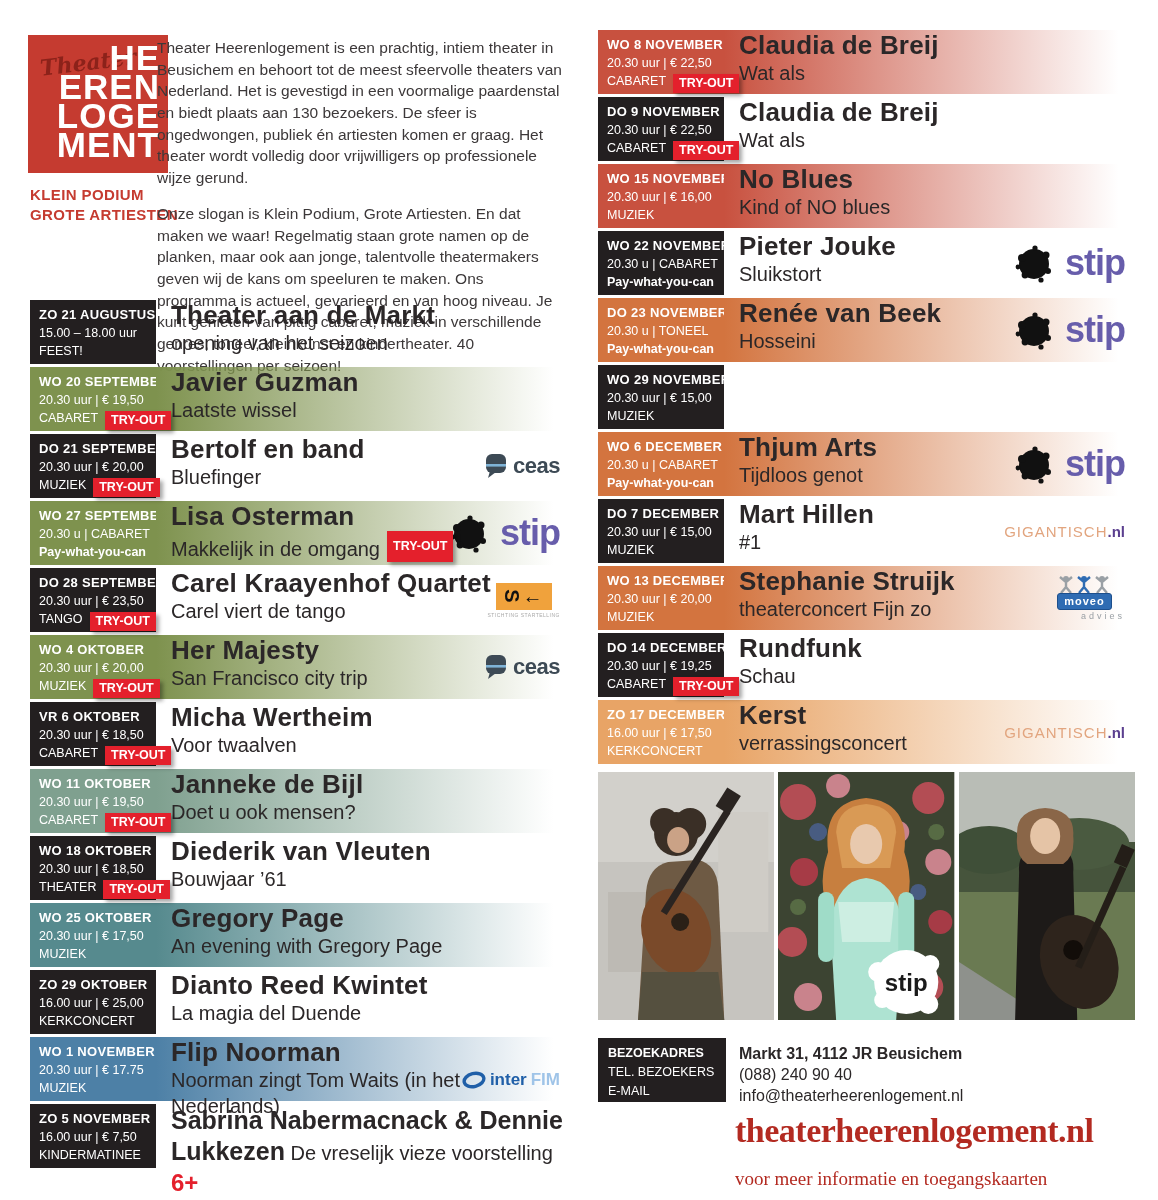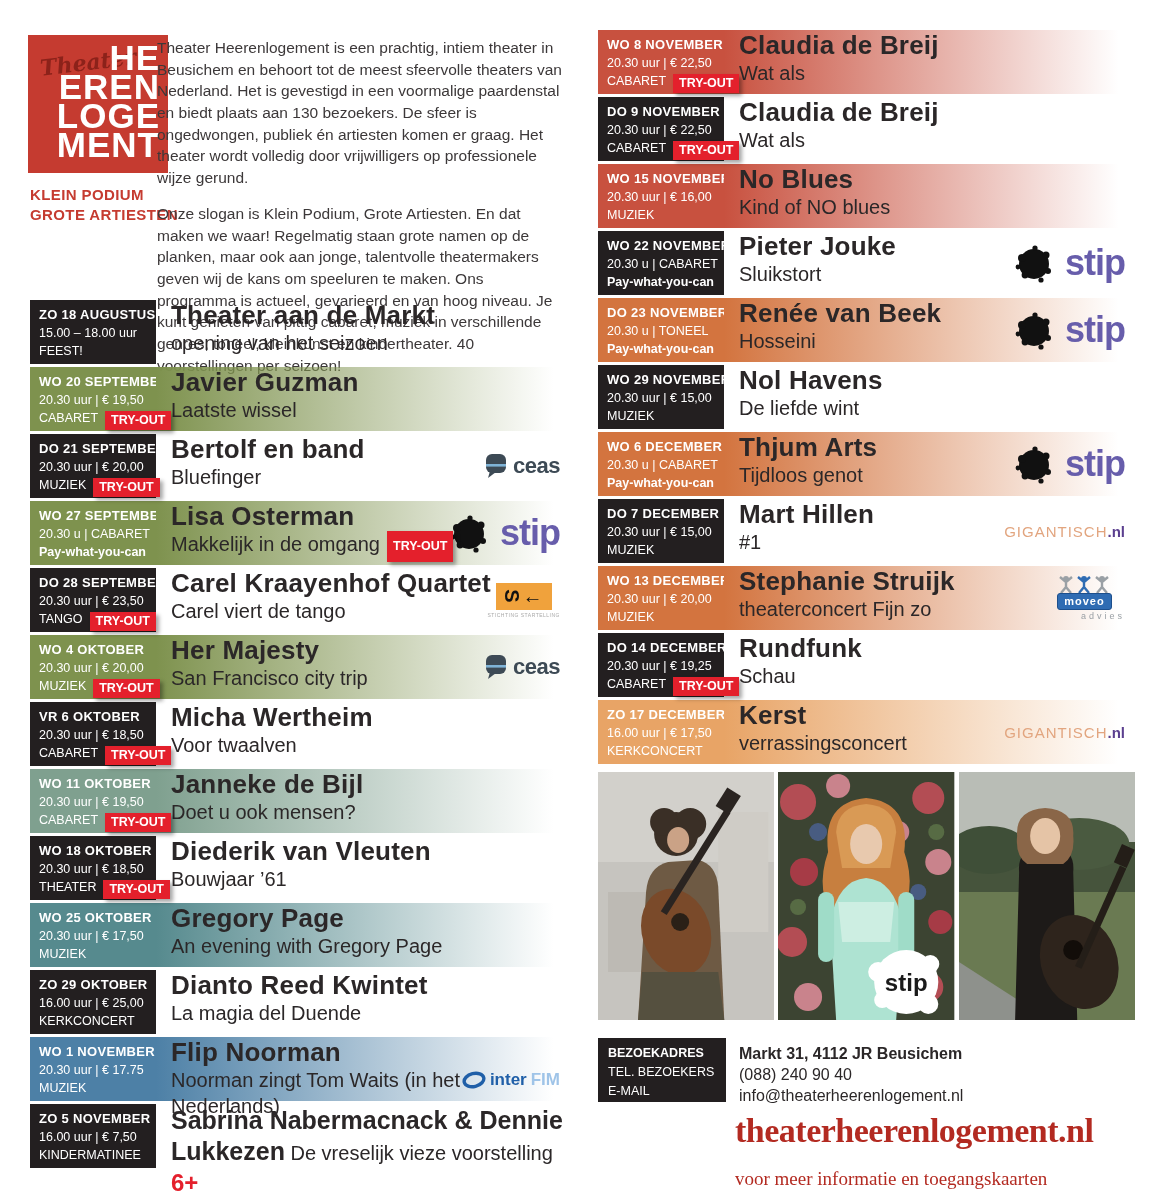--- a/index.html
+++ b/index.html
@@ -29,21 +29,21 @@
   .row.tinted .datebox{background:var(--c);}
   .row.tinted .content{background:linear-gradient(90deg,var(--c) 0%,rgba(255,255,255,0) 96%);}
   .d1{font-weight:bold;font-size:13px;letter-spacing:.3px;white-space:nowrap;}
   .d2{font-size:12.5px;margin-top:4px;white-space:nowrap;}
   .d3{font-size:12.5px;margin-top:4px;white-space:nowrap;display:flex;}
   .d3 .pay{font-weight:bold;}
   .badge{display:inline-block;background:var(--badge);color:#fff;font-weight:bold;font-size:12.5px;
          padding:2px 6px 3px 6px;margin-left:7px;box-shadow:3px 3px 4px rgba(0,0,0,.35);position:relative;z-index:2;}
   .content{flex:1;position:relative;padding:0 0 0 15px;box-sizing:border-box;}
   .title{font-weight:bold;font-size:26px;line-height:30px;color:#2b2728;letter-spacing:.2px;}
-  .subtitle{font-size:20px;line-height:26px;color:#2b2728;display:flex;align-items:flex-start;}
+  .subtitle{font-size:20px;line-height:26px;color:#2b2728;display:flex;align-items:flex-end;}
   .inlineblock{font-size:20px;line-height:29px;padding-top:2px;}
   .inlineblock .t{font-weight:bold;font-size:25px;}
   .inlineblock .age{color:#e4202c;font-weight:bold;font-size:24px;}
   .row-logo{position:absolute;right:10px;top:0;height:64px;display:flex;align-items:center;}
 
   
   .stip-wrap{display:flex;align-items:center;gap:8px;}
   .stip-text{color:var(--stipPurple);font-weight:bold;font-size:36px;letter-spacing:-1px;line-height:1;}
   .ceas-wrap{display:flex;align-items:center;gap:5px;}
   .ceas-text{color:#3d4a55;font-weight:bold;font-size:22px;letter-spacing:-.5px;}
@@ -95,21 +95,21 @@
   <div class="logo-tag" style="top:206px;">GROTE ARTIESTEN</div>
 
   <div class="intro">
     <p>Theater Heerenlogement is een prachtig, intiem theater in Beusichem en behoort tot de meest sfeervolle theaters van Nederland. Het is gevestigd in een voormalige paardenstal en biedt plaats aan 130 bezoekers. De sfeer is ongedwongen, publiek én artiesten komen er graag. Het theater wordt volledig door vrijwilligers op professionele wijze gerund.</p>
     <p>Onze slogan is Klein Podium, Grote Artiesten. En dat maken we waar! Regelmatig staan grote namen op de planken, maar ook aan jonge, talentvolle theatermakers geven wij de kans om speeluren te maken. Ons programma is actueel, gevarieerd en van hoog niveau. Je kunt genieten van pittig cabaret, muziek in verschillende genres, toneel, kleinkunst en kindertheater. 40 voorstellingen per seizoen!</p>
   </div>
 
   <div class="col col-left" id="col-left">
       <div class="row dark">
         <div class="datebox">
-          <div class="d1">ZO 18 AUGUSTUS</div>
+          <div class="d1">ZO 21 AUGUSTUS</div>
           <div class="d2">15.00 – 18.00 uur</div>
           <div class="d3">
             <span>FEEST!</span>
           </div>
         </div>
         <div class="content">
           <div class="title">Theater aan de Markt</div>
           <div class="subtitle">
             <span>opening van het seizoen</span>
           </div>
@@ -461,26 +461,20 @@
             </div>
           </div>
         </div>
       </div>
       <div class="row dark">
         <div class="datebox">
           <div class="d1">WO 29 NOVEMBER</div>
           <div class="d2">20.30 uur  |  € 15,00</div>
           <div class="d3">
             <span>MUZIEK</span>
-          </div>
-        </div>
-        <div class="content">
-          <div class="title">Nol Havens</div>
-          <div class="subtitle">
-            <span>De liefde wint</span>
           </div>
         </div>
       </div>
       <div class="row tinted" style="--c: #d3743f;">
         <div class="datebox">
           <div class="d1">WO 6 DECEMBER</div>
           <div class="d2">20.30 u  |  CABARET</div>
           <div class="d3">
             <span class="pay">Pay-what-you-can</span>
           </div>

